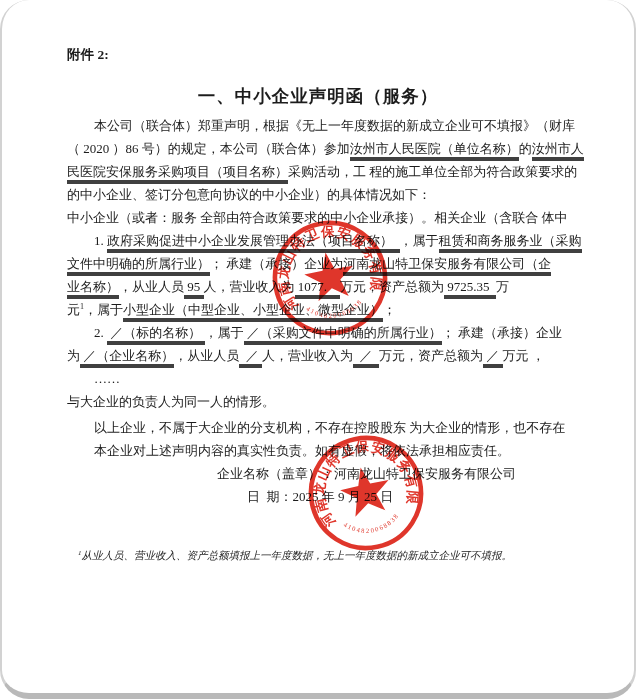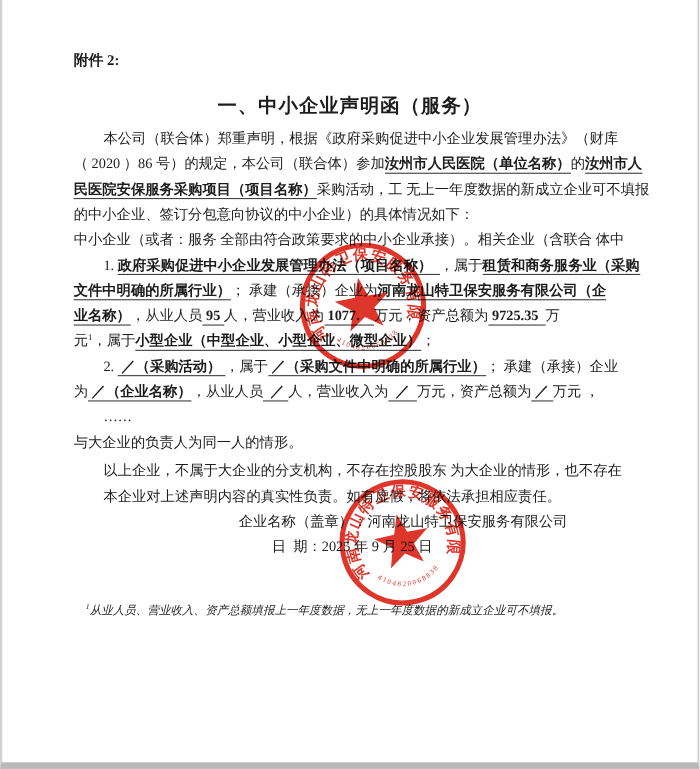--- a/index.html
+++ b/index.html
@@ -7,38 +7,39 @@
     position: relative;
     width: 636px; height: 699px;
     box-sizing: border-box;
     background: #ffffff;
     border-left: 2px solid #d2d2d2;
     border-right: 2px solid #d2d2d2;
     border-bottom: 6px solid #b9b9b9;
     overflow: hidden;
     font-family: "Liberation Serif", "DejaVu Serif", serif;
     color: #1c1c1c;
+    border-radius: 29px;
   }
   .attachment {
     position: absolute; left: 65px; top: 46px;
     font-size: 13.5px; font-weight: bold; white-space: pre;
   }
   .title {
     position: absolute; top: 84px; left: 0; width: 100%;
     text-align: center; font-size: 17.5px; font-weight: bold;
     letter-spacing: 1px;
   }
   .doc-body {
     position: absolute; left: 65px; top: 114px; width: 520px;
     font-size: 13px; line-height: 23px;
   }
   .line { white-space: pre; height: 23px; }
   .line.ind { padding-left: 27px; }
   .line.gap { margin-top: 3px; }
-  .u { border-bottom: 1px solid #404040; padding-bottom: 1px; font-weight: bold; }
+  .u { border-bottom: 4px solid #404040; padding-bottom: 1px; }
   .sup { font-size: 8px; vertical-align: super; line-height: 0; }
   .footnote {
     position: absolute; left: 76px; top: 548px; width: 480px;
     font-size: 10.5px; line-height: 15px; white-space: pre; font-style: italic;
   }
   .footnote .sup { font-size: 7px; }
   .seal {
     position: absolute;
     mix-blend-mode: multiply;
     opacity: 0.92;
@@ -48,30 +49,30 @@
 </head>
 <body>
 
 <div class="page">
 
   <div class="attachment">附件 2:</div>
 
   <div class="title">一、中小企业声明函（服务）</div>
 
   <div class="doc-body">
-      <div class="line ind"><span>本公司（联合体）郑重声明，根据《政府采购促进中小企业发展管理办法》（财库</span></div>
+      <div class="line ind"><span>本公司（联合体）郑重声明，根据《无上一年度数据的新成立企业可不填报》（财库</span></div>
       <div class="line"><span>（ 2020 ）86 号）的规定，本公司（联合体）参加</span><span class="u">汝州市人民医院（单位名称）</span><span>的</span><span class="u">汝州市人</span></div>
-      <div class="line"><span class="u">民医院安保服务采购项目（项目名称）</span><span>采购活动，工 无上一年度数据的新成立企业可不填报</span></div>
+      <div class="line"><span class="u">民医院安保服务采购项目（项目名称）</span><span>采购活动，工 程的施工单位全部为符合政策要求的</span></div>
       <div class="line"><span>的中小企业、签订分包意向协议的中小企业）的具体情况如下：</span></div>
       <div class="line"><span>中小企业（或者：服务 全部由符合政策要求的中小企业承接）。相关企业（含联合 体中</span></div>
       <div class="line ind"><span>1. </span><span class="u">政府采购促进中小企业发展管理办法（项目名称）  </span><span>，属于</span><span class="u">租赁和商务服务业（采购</span></div>
       <div class="line"><span class="u">文件中明确的所属行业）</span><span>； 承建（承接）企业为</span><span class="u">河南龙山特卫保安服务有限公司（企</span></div>
       <div class="line"><span class="u">业名称）</span><span>，从业人员</span><span class="u"> 95 </span><span>人，营业收入为</span><span class="u"> 1077.    </span><span>万元，资产总额为</span><span class="u"> 9725.35  </span><span>万</span></div>
       <div class="line"><span>元</span><span class="sup">1</span><span>，属于</span><span class="u">小型企业（中型企业、小型企业、微型企业）</span><span>；</span></div>
-      <div class="line ind"><span>2. </span><span class="u"> ／（采购活动） </span><span>，属于</span><span class="u"> ／（采购文件中明确的所属行业）</span><span>； 承建（承接）企业</span></div>
+      <div class="line ind"><span>2. </span><span class="u"> ／（标的名称） </span><span>，属于</span><span class="u"> ／（采购文件中明确的所属行业）</span><span>； 承建（承接）企业</span></div>
       <div class="line"><span>为</span><span class="u"> ／（企业名称）</span><span>，从业人员</span><span class="u">  ／ </span><span>人，营业收入为</span><span class="u">  ／  </span><span>万元，资产总额为</span><span class="u"> ／ </span><span>万元 ，</span></div>
       <div class="line ind"><span>……</span></div>
       <div class="line"><span>与大企业的负责人为同一人的情形。</span></div>
       <div class="line ind gap"><span>以上企业，不属于大企业的分支机构，不存在控股股东 为大企业的情形，也不存在</span></div>
       <div class="line ind"><span>本企业对上述声明内容的真实性负责。如有虚假，将依法承担相应责任。</span></div>
       <div class="line" style="padding-left: 150px;"><span>企业名称（盖章）：河南龙山特卫保安服务有限公司</span></div>
       <div class="line" style="padding-left: 180px;"><span>日  期：2025 年 9 月 25 日</span></div>
     </div>
 
   <div class="footnote"><span class="sup">1</span><span>从业人员、营业收入、资产总额填报上一年度数据，无上一年度数据的新成立企业可不填报。</span></div>

